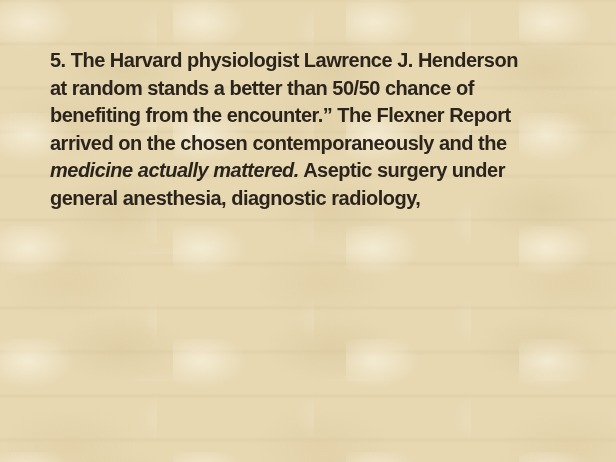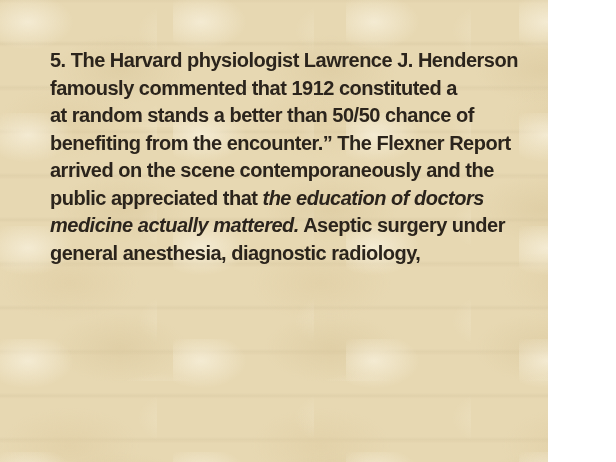--- a/index.html
+++ b/index.html
@@ -7,21 +7,21 @@
     padding: 0;
   }
   body {
     width: 616px;
     height: 462px;
     overflow: hidden;
     font-family: "Liberation Sans", sans-serif;
   }
   .slide {
     position: relative;
-    width: 548px;
+    width: 616px;
     height: 462px;
     background-color: var(--bg-base, #e7d8b2);
     
     background-image:
       radial-gradient(ellipse 70px 42px at 28px 22px, rgba(246,238,216,0.85) 0%, rgba(246,238,216,0) 65%),
       radial-gradient(ellipse 95px 50px at 120px 70px, rgba(215,196,152,0.45) 0%, rgba(215,196,152,0) 70%),
       radial-gradient(ellipse 80px 46px at 190px 30px, rgba(242,233,207,0.7) 0%, rgba(242,233,207,0) 65%),
       radial-gradient(ellipse 100px 55px at 70px 120px, rgba(222,203,160,0.5) 0%, rgba(222,203,160,0) 70%),
       radial-gradient(ellipse 85px 48px at 160px 150px, rgba(244,236,214,0.6) 0%, rgba(244,236,214,0) 65%),
       radial-gradient(ellipse 60px 38px at 230px 110px, rgba(212,192,146,0.4) 0%, rgba(212,192,146,0) 70%),
@@ -47,21 +47,19 @@
   .text-block .italic {
     font-style: italic;
   }
 </style>
 </head>
 <body>
 
 <div class="slide">
   <div class="text-block">
       <div class="line"><span>5. The Harvard physiologist Lawrence J. Henderson</span></div>
-      <div class="line"><span>famously commented that 1912 constituted a</span></div>
       <div class="line"><span>at random stands a better than 50/50 chance of</span></div>
       <div class="line"><span>benefiting from the encounter.” The Flexner Report</span></div>
-      <div class="line"><span>arrived on the scene contemporaneously and the</span></div>
-      <div class="line"><span>public appreciated that </span><span class="italic">the education of doctors</span></div>
+      <div class="line"><span>arrived on the chosen contemporaneously and the</span></div>
       <div class="line"><span class="italic">medicine actually mattered.</span><span> Aseptic surgery under</span></div>
       <div class="line"><span>general anesthesia, diagnostic radiology,</span></div>
     </div>
 </div>
 
 </body></html>

